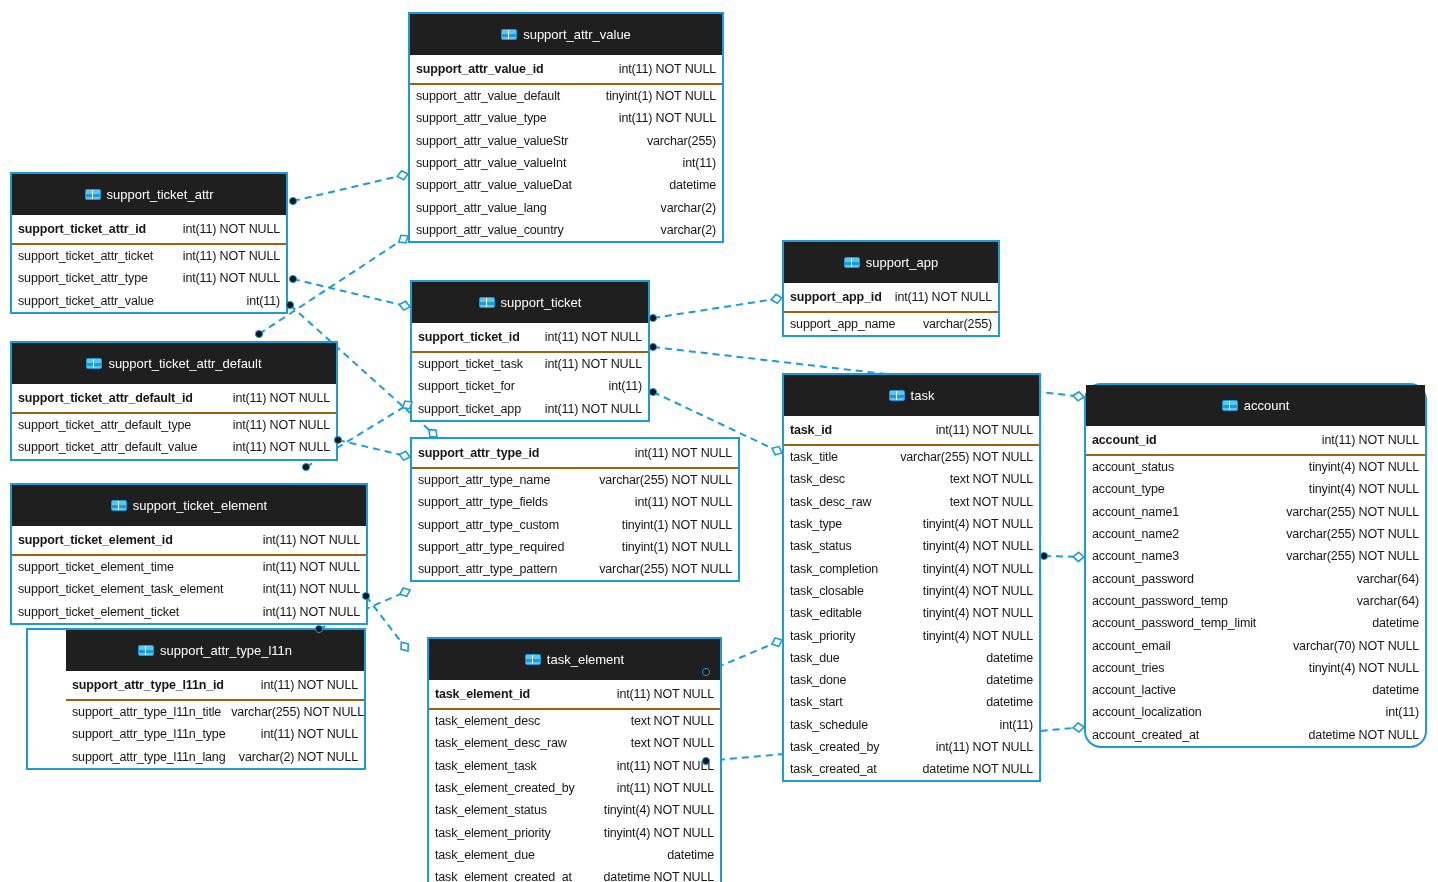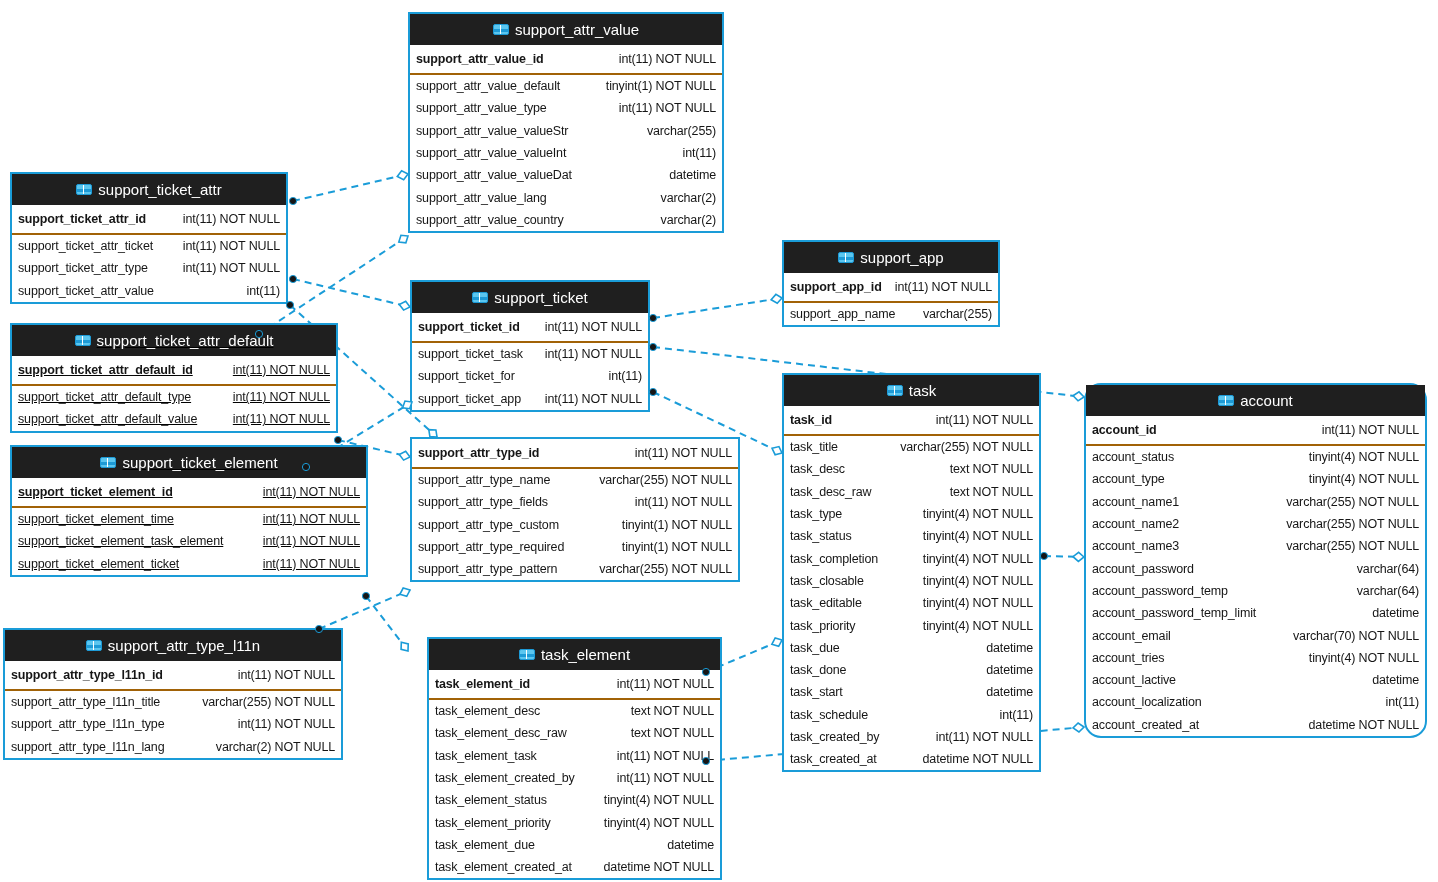--- a/index.html
+++ b/index.html
@@ -1,21 +1,21 @@
 <!DOCTYPE html>
 <html><head>
 <meta charset="utf-8">
 <style>
   html,body{margin:0;padding:0;background:#ffffff;}
   #canvas{position:relative;width:1438px;height:882px;background:#ffffff;overflow:hidden;
           font-family:"Liberation Sans","DejaVu Sans",sans-serif;}
   svg.layer{position:absolute;left:0;top:0;pointer-events:none;}
   .db-table{position:absolute;background:#ffffff;border:2px solid #1a9cd8;box-sizing:border-box;z-index:2;}
-  .tbl-header{background:#1f1f1f;color:#ffffff;height:31px;display:flex;align-items:center;
-              justify-content:center;font-size:15px;gap:6px;white-space:nowrap;overflow:hidden;}
+  .tbl-header{background:#1f1f1f;color:#ffffff;height:41px;display:flex;align-items:center;
+              justify-content:center;font-size:13px;gap:6px;white-space:nowrap;overflow:hidden;}
   .tbl-icon{display:inline-block;width:16px;height:11px;position:relative;flex:0 0 auto;
             background:#5bc6ef;border:1px solid #1d9ad6;box-sizing:border-box;border-radius:2px;}
   .tbl-icon::before{content:"";position:absolute;left:0;right:0;top:4px;height:3px;background:#1d9ad6;}
   .tbl-icon::after{content:"";position:absolute;left:6px;top:0;bottom:0;width:1px;background:#ffffff;}
   .row{display:flex;justify-content:space-between;align-items:center;padding:0 6px;
        white-space:nowrap;overflow:hidden;color:#161616;font-size:12.5px;letter-spacing:-0.15px;}
   .row.pk{height:28px;border-bottom:2px solid #a16207;}
   .row.pk .fname{font-weight:bold;}
   .row.field{height:22.3px;}
   .fname{text-align:left;}
@@ -124,39 +124,39 @@
       </div>
       <div class="row field">
         <span class="fname">support_ticket_attr_type</span>
         <span class="ftype">int(11) NOT NULL</span>
       </div>
       <div class="row field">
         <span class="fname">support_ticket_attr_value</span>
         <span class="ftype">int(11)</span>
       </div>
     </div>
-    <div class="db-table" style="left: 10px; top: 323px; width: 328px; text-decoration: underline;">
+    <div class="db-table" style="left: 10px; top: 341px; width: 328px;">
       <div class="tbl-header">
         <span class="tbl-icon"></span>
         <span>support_ticket_attr_default</span>
       </div>
       <div class="row pk">
         <span class="fname">support_ticket_attr_default_id</span>
         <span class="ftype">int(11) NOT NULL</span>
       </div>
       <div class="row field">
         <span class="fname">support_ticket_attr_default_type</span>
         <span class="ftype">int(11) NOT NULL</span>
       </div>
       <div class="row field">
         <span class="fname">support_ticket_attr_default_value</span>
         <span class="ftype">int(11) NOT NULL</span>
       </div>
     </div>
-    <div class="db-table" style="left: 10px; top: 445px; width: 358px; text-decoration: underline;">
+    <div class="db-table" style="left: 10px; top: 483px; width: 358px;">
       <div class="tbl-header">
         <span class="tbl-icon"></span>
         <span>support_ticket_element</span>
       </div>
       <div class="row pk">
         <span class="fname">support_ticket_element_id</span>
         <span class="ftype">int(11) NOT NULL</span>
       </div>
       <div class="row field">
         <span class="fname">support_ticket_element_time</span>
@@ -164,21 +164,21 @@
       </div>
       <div class="row field">
         <span class="fname">support_ticket_element_task_element</span>
         <span class="ftype">int(11) NOT NULL</span>
       </div>
       <div class="row field">
         <span class="fname">support_ticket_element_ticket</span>
         <span class="ftype">int(11) NOT NULL</span>
       </div>
     </div>
-    <div class="db-table" style="left: 3px; top: 628px; width: 340px;">
+    <div class="db-table" style="left: 26px; top: 628px; width: 340px; padding-left: 38px;">
       <div class="tbl-header">
         <span class="tbl-icon"></span>
         <span>support_attr_type_l11n</span>
       </div>
       <div class="row pk">
         <span class="fname">support_attr_type_l11n_id</span>
         <span class="ftype">int(11) NOT NULL</span>
       </div>
       <div class="row field">
         <span class="fname">support_attr_type_l11n_title</span>

